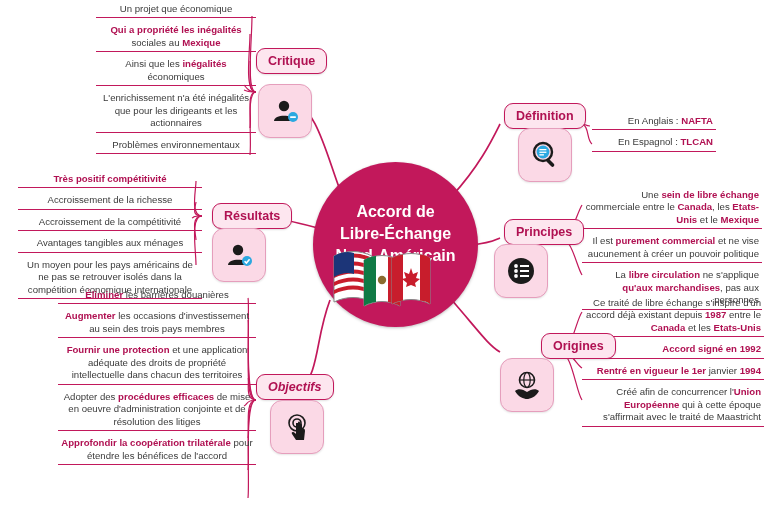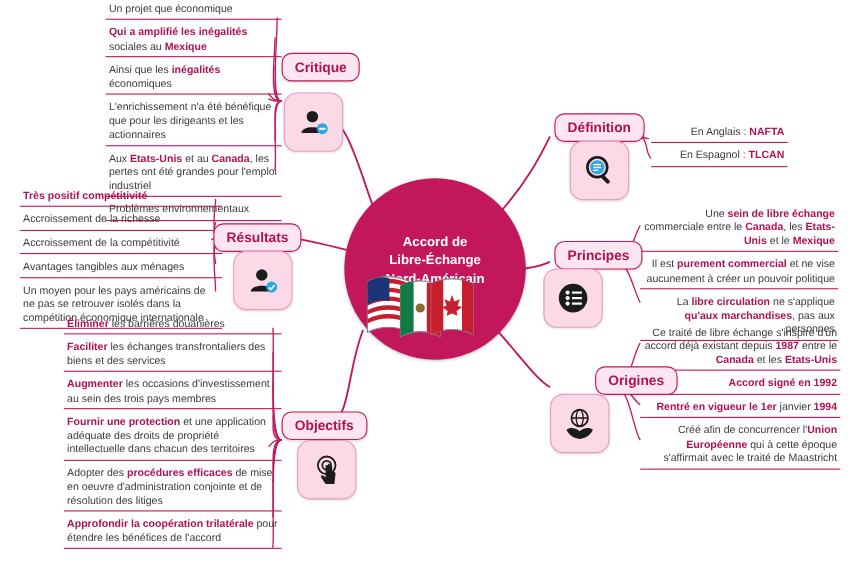--- a/index.html
+++ b/index.html
@@ -17,21 +17,21 @@
   .center{
     position:absolute;
     left:313px;top:162px;
     width:165px;height:165px;
     border-radius:50%;
     background:#c2185b;
     color:#ffffff;
     display:flex;align-items:center;justify-content:center;
     text-align:center;
     font-weight:bold;
-    font-size:12px;
+    font-size:16px;
     line-height:1.35;
     box-shadow:0 1px 3px rgba(0,0,0,.25);
     z-index:6;
   }
   .center span{display:block;padding:0 10px;}
 
   
   .flagbox{
     position:absolute;
     left:330px;top:246px;
@@ -66,21 +66,21 @@
   }
   .iconbox svg{display:block;}
 
   .leafgroup{position:absolute;z-index:4;}
   .leafgroup .row{
     font-size:9.6px;line-height:1.3;color:#3b3b3b;
     border-bottom:1.4px solid #c2185b;
     padding:1px 3px 2px 3px;
     margin-bottom:5px;
   }
-  .leafgroup.left .row{text-align:left;}
+  .leafgroup.left .row{text-align:center;}
   .leafgroup.right .row{text-align:right;}
 </style>
 </head>
 <body>
 
 <div id="canvas">
 
   <svg id="wires" viewBox="0 0 780 516">
     <g fill="none" stroke="#c2185b" stroke-width="1.7">
 
@@ -185,57 +185,55 @@
     <svg width="30" height="30" viewBox="0 0 30 30">
       <circle cx="14" cy="10" r="5.2" fill="#1b1b1b"></circle>
       <path d="M4,25 C4,18 24,18 24,25 Z" fill="#1b1b1b"></path>
       <circle cx="23" cy="21" r="5" fill="#2ba8e0"></circle>
       <rect x="20" y="20.2" width="6" height="1.8" rx="0.8" fill="#ffffff"></rect>
     </svg>
   </div>
 
   <div class="leafgroup left" style="left:96px;top:2px;width:160px;">
     <div class="row">Un projet que économique</div>
-    <div class="row"><b style="color:#b01152">Qui a amplifié les</b> <b style="color:#b01152">inégalités</b> sociales au <b style="color:#b01152">Mexique</b></div>
+    <div class="row"><b style="color:#b01152">Qui a propriété les</b> <b style="color:#b01152">inégalités</b> sociales au <b style="color:#b01152">Mexique</b></div>
     <div class="row">Ainsi que les <b style="color:#b01152">inégalités</b> économiques</div>
-    <div class="row">L'enrichissement n'a été bénéfique que pour les dirigeants et les actionnaires</div>
-    <div class="row">Aux <b style="color:#b01152">Etats-Unis</b> et au <b style="color:#b01152">Canada</b>, les pertes ont été grandes pour l'emploi industriel</div>
+    <div class="row">L'enrichissement n'a été inégalités que pour les dirigeants et les actionnaires</div>
     <div class="row">Problèmes environnementaux</div>
   </div>
 
-  <div class="chip" style="left:194px;top:203px;">Résultats</div>
+  <div class="chip" style="left:212px;top:203px;">Résultats</div>
   <div class="iconbox" style="left:212px;top:228px;">
     <svg width="30" height="30" viewBox="0 0 30 30">
       <circle cx="14" cy="10" r="5.2" fill="#1b1b1b"></circle>
       <path d="M4,25 C4,18 24,18 24,25 Z" fill="#1b1b1b"></path>
       <circle cx="23" cy="21" r="5" fill="#2ba8e0"></circle>
       <path d="M20.6,21.2 L22.4,23 L25.6,19.3" stroke="#ffffff" stroke-width="1.6" fill="none"></path>
     </svg>
   </div>
 
   <div class="leafgroup left" style="left:18px;top:172px;width:184px;">
     <div class="row"><b style="color:#b01152">Très positif compétitivité</b></div>
     <div class="row">Accroissement de la richesse</div>
     <div class="row">Accroissement de la compétitivité</div>
     <div class="row">Avantages tangibles aux ménages</div>
     <div class="row">Un moyen pour les pays américains de ne pas se retrouver isolés dans la compétition économique internationale</div>
   </div>
 
-  <div class="chip" style="left:256px;top:374px;">Objectifs</div>
+  <div class="chip" style="left:256px;top:374px;font-style:italic;">Objectifs</div>
   <div class="iconbox" style="left:270px;top:400px;">
     <svg width="32" height="32" viewBox="0 0 32 32">
       <circle cx="16" cy="12" r="8" fill="none" stroke="#1b1b1b" stroke-width="1.6"></circle>
       <circle cx="16" cy="12" r="4" fill="none" stroke="#1b1b1b" stroke-width="1.6"></circle>
       <path d="M15,12 L15,23 C12,20 10,21 11,23 L15,29 L23,29 L24,20 C24,17 21,17 21,19 L21,14 C21,12 19,12 19,14 L19,12 C19,10 17,10 17,12" fill="#1b1b1b"></path>
     </svg>
   </div>
 
   <div class="leafgroup left" style="left:58px;top:288px;width:198px;">
     <div class="row"><b style="color:#b01152">Éliminer</b> les barrières douanières</div>
-    <div class="row"><b style="color:#b01152">Faciliter</b> les échanges transfrontaliers des biens et des services</div>
     <div class="row"><b style="color:#b01152">Augmenter</b> les occasions d'investissement au sein des trois pays membres</div>
     <div class="row"><b style="color:#b01152">Fournir une protection</b> et une application adéquate des droits de propriété intellectuelle dans chacun des territoires</div>
     <div class="row">Adopter des <b style="color:#b01152">procédures efficaces</b> de mise en oeuvre d'administration conjointe et de résolution des litiges</div>
     <div class="row"><b style="color:#b01152">Approfondir la coopération trilatérale</b> pour étendre les bénéfices de l'accord</div>
 
   </div>
 
   <div class="chip" style="left:504px;top:103px;">Définition</div>
   <div class="iconbox" style="left:518px;top:128px;">
     <svg width="32" height="32" viewBox="0 0 32 32">

